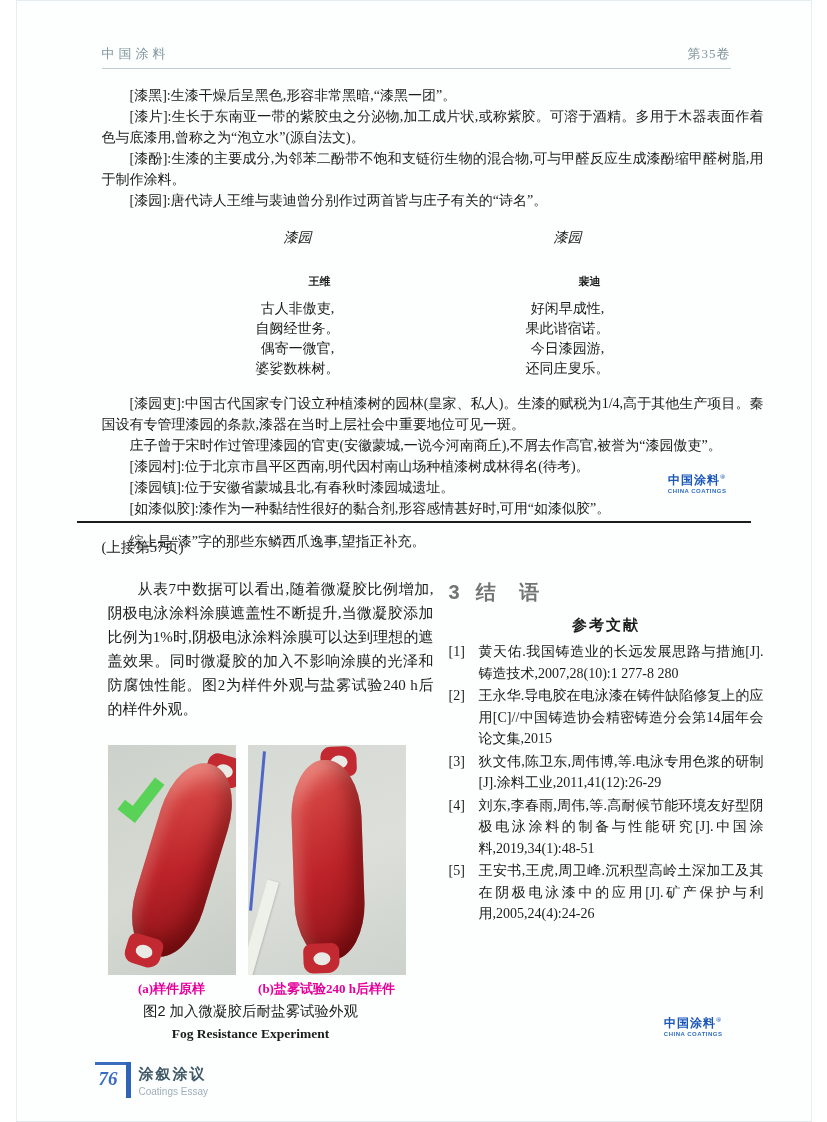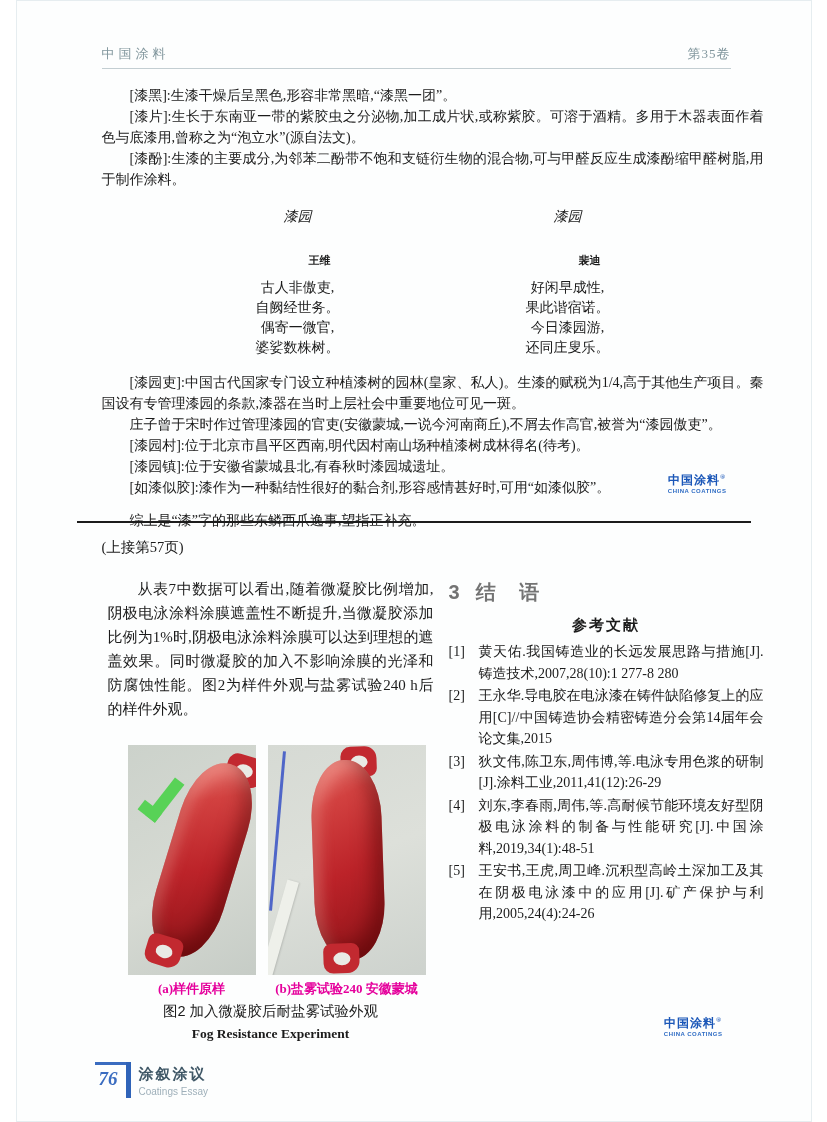--- a/index.html
+++ b/index.html
@@ -45,21 +45,21 @@
   .section-divider { position:absolute; top:520px; left:60px; right:60px; border-top:2px solid #1c1c1c; }
   .continued { position:absolute; top:537px; left:85px; font-size:14.5px; }
 
   
   .col-left { position:absolute; top:576px; left:91px; width:326px; }
   .col-right { position:absolute; top:576px; left:432px; width:315px; }
 
   .body-p { font-size:15px; line-height:24px; text-align:justify; text-indent:2em; }
 
   
-  .figure { margin-top:24px; margin-left:20px; width:298px; }
+  .figure { margin-top:24px; width:298px; }
   .photos { display:flex; gap:12px; }
   .photo { position:relative; height:230px; overflow:hidden; }
   .photo-a { width:128px; background:linear-gradient(150deg,#ccd2cb 0%,#d6dad3 55%,#c6ccc6 100%); }
   .photo-b { width:158px; background:linear-gradient(160deg,#d6dad4 0%,#dde0da 50%,#cdd2cd 100%); }
 
   .part { position:absolute; width:80px; height:226px; }
   .part .pbody { position:absolute; left:5px; right:5px; top:13px; bottom:13px;
     border-radius:34px / 58px;
     background:linear-gradient(155deg,#e8837a 0%,#d24140 22%,#bc2329 55%,#8c1318 100%);
     box-shadow:inset -9px -12px 20px rgba(70,0,0,.5), inset 7px 9px 14px rgba(255,170,160,.4); }
@@ -113,20 +113,21 @@
   <div class="header">
     <span class="journal">中国涂料</span>
     <span class="volume">第35卷</span>
   </div>
   <div class="header-rule"></div>
 
   <div class="glossary">
     <p><span>[漆黑]:</span><span>生漆干燥后呈黑色,形容非常黑暗,“漆黑一团”。</span></p>
     <p><span>[漆片]:</span><span>生长于东南亚一带的紫胶虫之分泌物,加工成片状,或称紫胶。可溶于酒精。多用于木器表面作着色与底漆用,曾称之为“泡立水”(源自法文)。</span></p>
     <p><span>[漆酚]:</span><span>生漆的主要成分,为邻苯二酚带不饱和支链衍生物的混合物,可与甲醛反应生成漆酚缩甲醛树脂,用于制作涂料。</span></p>
+    <p><span>[漆园]:</span><span>唐代诗人王维与裴迪曾分别作过两首皆与庄子有关的“诗名”。</span></p>
 
     <div class="poems">
       <div class="poem">
         <div class="poem-title">漆园</div>
         <div class="poem-author">王维</div>
         <div class="poem-line">古人非傲吏,</div>
         <div class="poem-line">自阙经世务。</div>
         <div class="poem-line">偶寄一微官,</div>
         <div class="poem-line">婆娑数株树。</div>
       </div>
@@ -182,21 +183,21 @@
               </div>
             <div class="pbody"></div>
             <div class="tab tab-bottom">
                 <div class="hole"></div>
               </div>
           </div>
         </div>
       </div>
       <div class="fig-captions">
         <span class="cap-a">(a)样件原样</span>
-        <span class="cap-b">(b)盐雾试验240 安徽蒙城</span>
+        <span class="cap-b">(b)盐雾试验240 h后样件</span>
       </div>
       <div class="fig-title-zh sans">图2  加入微凝胶后耐盐雾试验外观</div>
       <div class="fig-title-en">
         <div>Fog Resistance Experiment</div>
       </div>
     </div>
   </div>
 
   <div class="col-right">
     <div class="conclusion-heading sans">

